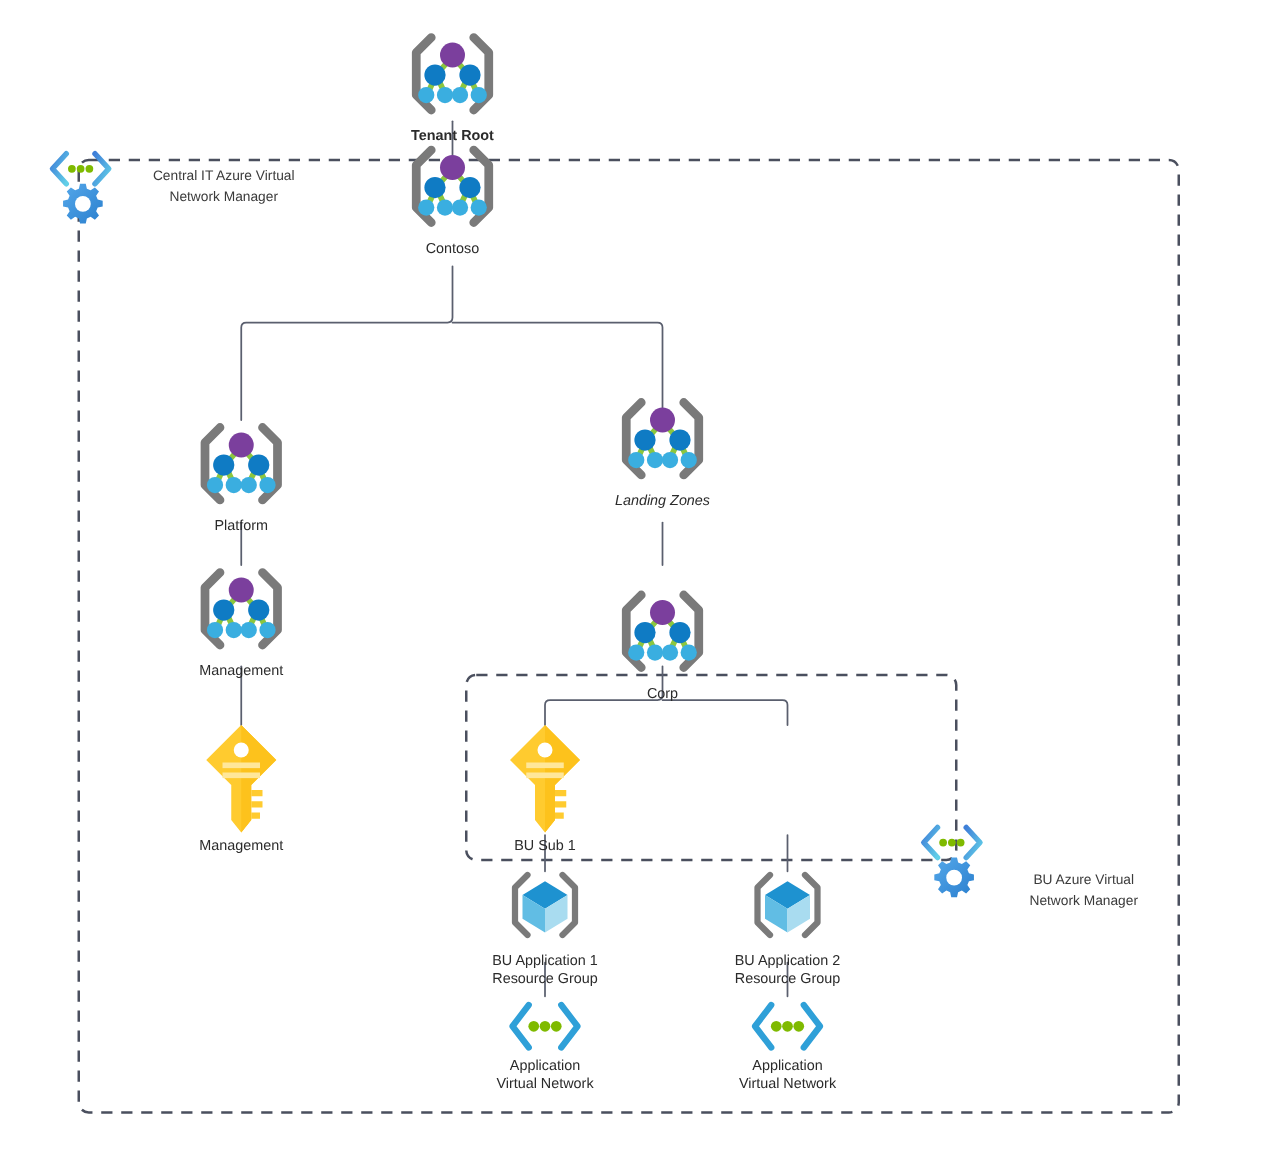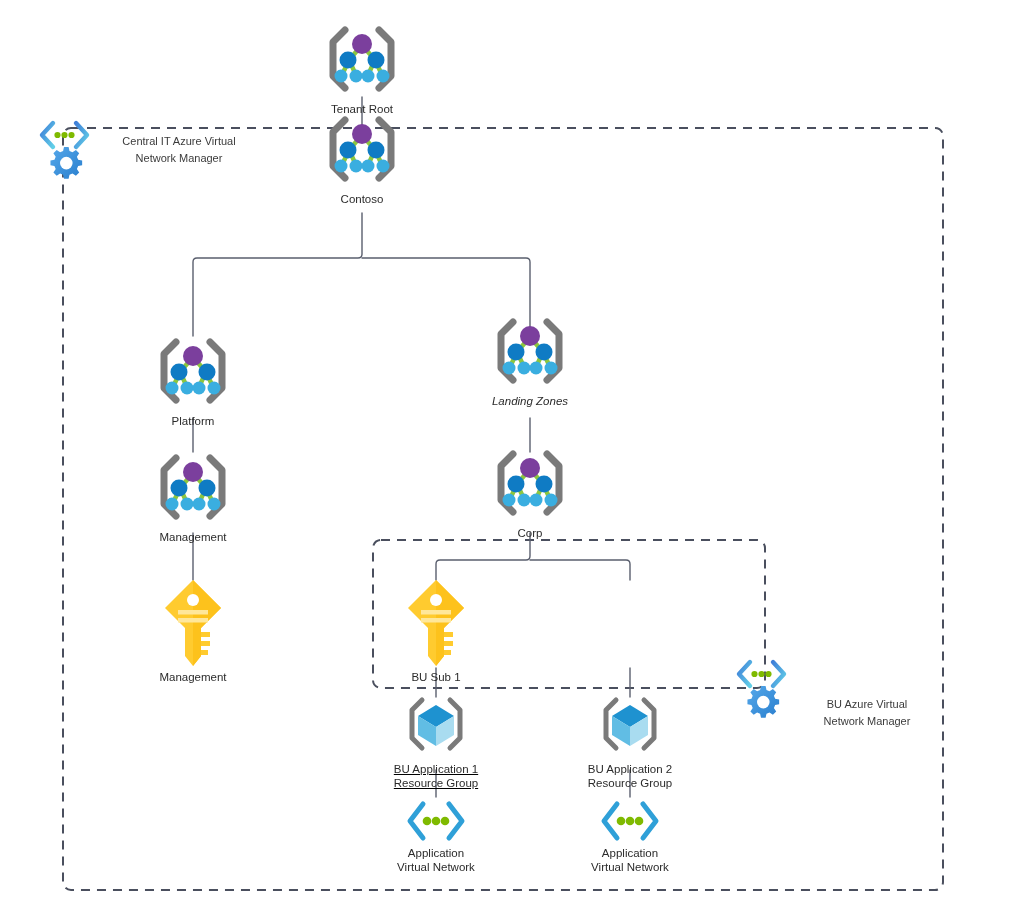--- a/index.html
+++ b/index.html
@@ -92,21 +92,21 @@
       <path d="M530,560 L626,560 Q630,560 630,564 L630,580"></path>
 
       <path d="M436,668 L436,697"></path>
       <path d="M630,668 L630,697"></path>
 
       <path d="M436,770 L436,797"></path>
       <path d="M630,770 L630,797"></path>
     </g>
   </svg>
 
-  <div class="node" style="left:307px; top:22px; width:110px;">
+  <div class="node" style="left:307px; top:22px; width:110px;font-weight:bold;">
     <svg class="icon-box" width="86" height="78" viewBox="0 0 86 78">
       <g fill="none" stroke="#7a7a7a" stroke-width="7" stroke-linecap="round" stroke-linejoin="round">
         <path d="M26,8 L14,20 L14,54 L26,66"></path>
         <path d="M60,8 L72,20 L72,54 L60,66"></path>
       </g>
       <g stroke="#8cc63e" stroke-width="4.5" stroke-linecap="round">
         <line x1="43" y1="23" x2="30" y2="38"></line>
         <line x1="43" y1="23" x2="56" y2="38"></line>
         <line x1="30" y1="38" x2="23" y2="53"></line>
         <line x1="30" y1="38" x2="37" y2="53"></line>
@@ -217,21 +217,21 @@
       <circle cx="29" cy="38" r="8.5" fill="#0f7bc4"></circle>
       <circle cx="57" cy="38" r="8.5" fill="#0f7bc4"></circle>
       <circle cx="22" cy="54" r="6.5" fill="#3aaee0"></circle>
       <circle cx="37" cy="54" r="6.5" fill="#3aaee0"></circle>
       <circle cx="49" cy="54" r="6.5" fill="#3aaee0"></circle>
       <circle cx="64" cy="54" r="6.5" fill="#3aaee0"></circle>
     </svg>
     <div class="label">Management</div>
   </div>
 
-  <div class="node" style="left:475px; top:446px; width:110px;">
+  <div class="node" style="left:475px; top:468px; width:110px;">
     <svg class="icon-box" width="86" height="78" viewBox="0 0 86 78">
       <g fill="none" stroke="#7a7a7a" stroke-width="7" stroke-linecap="round" stroke-linejoin="round">
         <path d="M26,8 L14,20 L14,54 L26,66"></path>
         <path d="M60,8 L72,20 L72,54 L60,66"></path>
       </g>
       <g stroke="#8cc63e" stroke-width="4.5" stroke-linecap="round">
         <line x1="43" y1="23" x2="30" y2="38"></line>
         <line x1="43" y1="23" x2="56" y2="38"></line>
         <line x1="30" y1="38" x2="23" y2="53"></line>
         <line x1="30" y1="38" x2="37" y2="53"></line>
@@ -275,21 +275,21 @@
       <g fill="#ffcb2f">
         <rect x="39" y="54" width="9" height="5"></rect>
         <rect x="39" y="63" width="9" height="5"></rect>
         <rect x="39" y="72" width="7" height="5"></rect>
       </g>
     </svg>
     <div class="label">BU Sub 1</div>
   </div>
 
 
-  <div class="node" style="left:381px; top:694px; width:110px;text-decoration:underline;">
+  <div class="node" style="left:381px; top:694px; width:110px;">
     <svg class="icon-box" width="70" height="66" viewBox="0 0 70 66">
       <g fill="none" stroke="#7a7a7a" stroke-width="5" stroke-linecap="round" stroke-linejoin="round">
         <path d="M21,6 L11,16 L11,44 L21,54"></path>
         <path d="M49,6 L59,16 L59,44 L49,54"></path>
       </g>
       <polygon points="35,11 53,22 35,33 17,22" fill="#1e92d0"></polygon>
       <polygon points="17,22 35,33 35,52 17,41" fill="#61bde4"></polygon>
       <polygon points="53,22 35,33 35,52 53,41" fill="#a9dcf0"></polygon>
     </svg>
     <div class="label">BU Application 1

